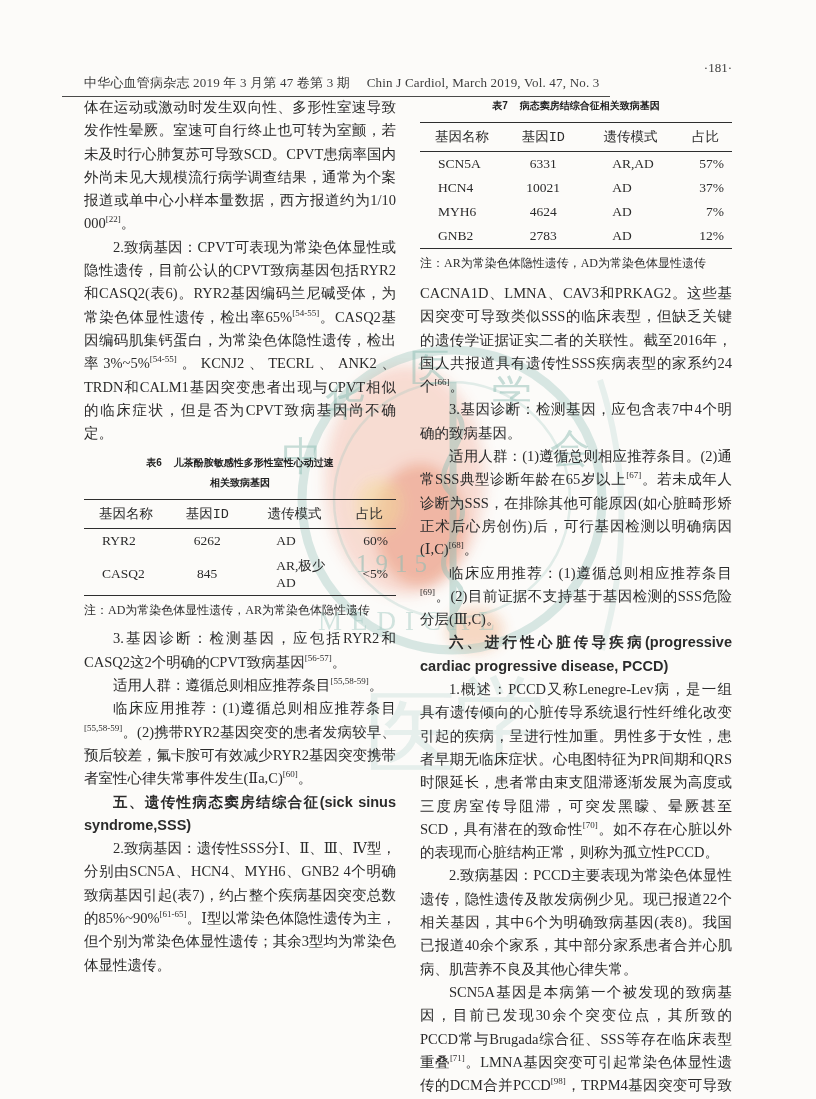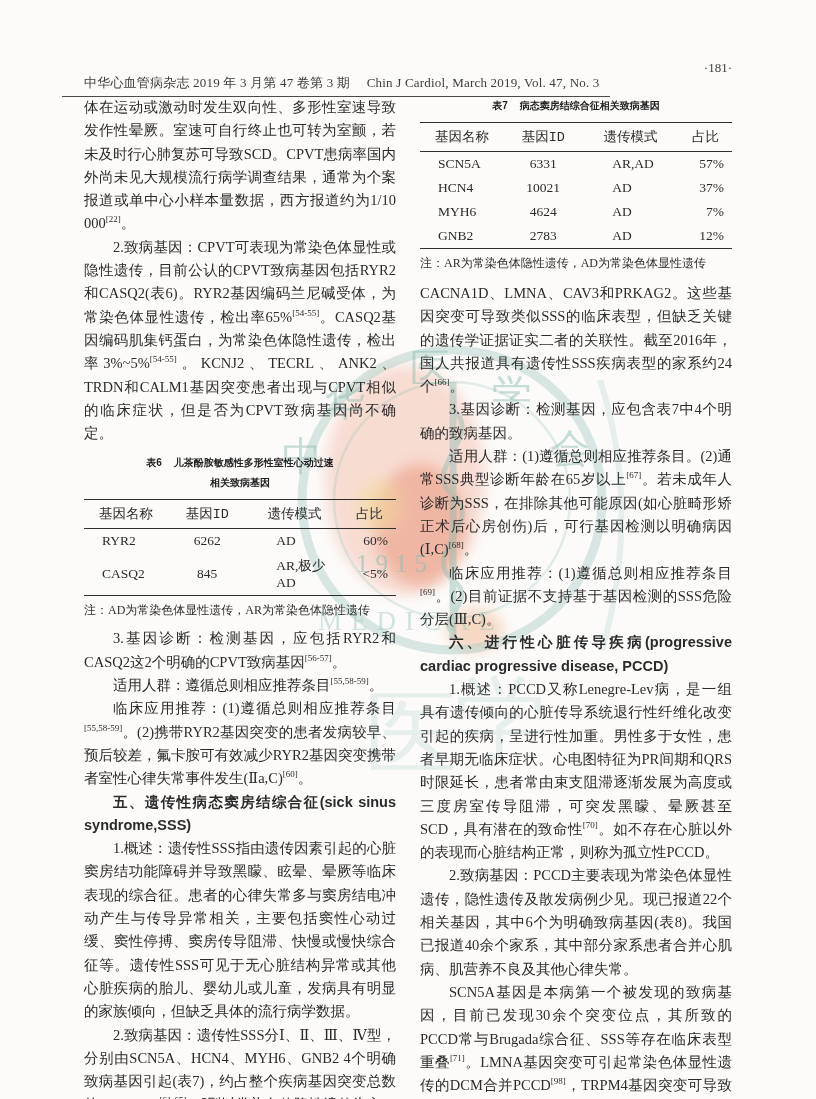--- a/index.html
+++ b/index.html
@@ -166,21 +166,20 @@
             </tbody>
           </table>
         <div class="tbl-note">注：AD为常染色体显性遗传，AR为常染色体隐性遗传</div>
       </figure>
 
       <div class="flow">
           <p class="para"><span>3.基因诊断：检测基因，应包括RYR2和CASQ2这2个明确的CPVT致病基因</span><sup>[56-57]</sup><span>。</span></p>
           <p class="para"><span>适用人群：遵循总则相应推荐条目</span><sup>[55,58-59]</sup><span>。</span></p>
           <p class="para"><span>临床应用推荐：(1)遵循总则相应推荐条目</span><sup>[55,58-59]</sup><span>。(2)携带RYR2基因突变的患者发病较早、预后较差，氟卡胺可有效减少RYR2基因突变携带者室性心律失常事件发生(Ⅱa,C)</span><sup>[60]</sup><span>。</span></p>
           <p class="para heading"><span>五、遗传性病态窦房结综合征(sick sinus syndrome,SSS)</span></p>
-          <p class="para"><span>1.概述：遗传性SSS指由遗传因素引起的心脏窦房结功能障碍并导致黑矇、眩晕、晕厥等临床表现的综合征。患者的心律失常多与窦房结电冲动产生与传导异常相关，主要包括窦性心动过缓、窦性停搏、窦房传导阻滞、快慢或慢快综合征等。遗传性SSS可见于无心脏结构异常或其他心脏疾病的胎儿、婴幼儿或儿童，发病具有明显的家族倾向，但缺乏具体的流行病学数据。</span></p>
           <p class="para"><span>2.致病基因：遗传性SSS分Ⅰ、Ⅱ、Ⅲ、Ⅳ型，分别由SCN5A、HCN4、MYH6、GNB2 4个明确致病基因引起(表7)，约占整个疾病基因突变总数的85%~90%</span><sup>[61-65]</sup><span>。Ⅰ型以常染色体隐性遗传为主，但个别为常染色体显性遗传；其余3型均为常染色体显性遗传。</span></p>
         </div>
     </section>
 
     <section class="col col-right">
       <figure class="table-block" style="margin:0 0 10px 0;">
         <figcaption class="tbl-caption" style="margin-top:0;">
           <span class="tbl-label">表7</span><span><span>病态窦房结综合征相关致病基因</span></span>
         </figcaption>
         <table class="journal">

